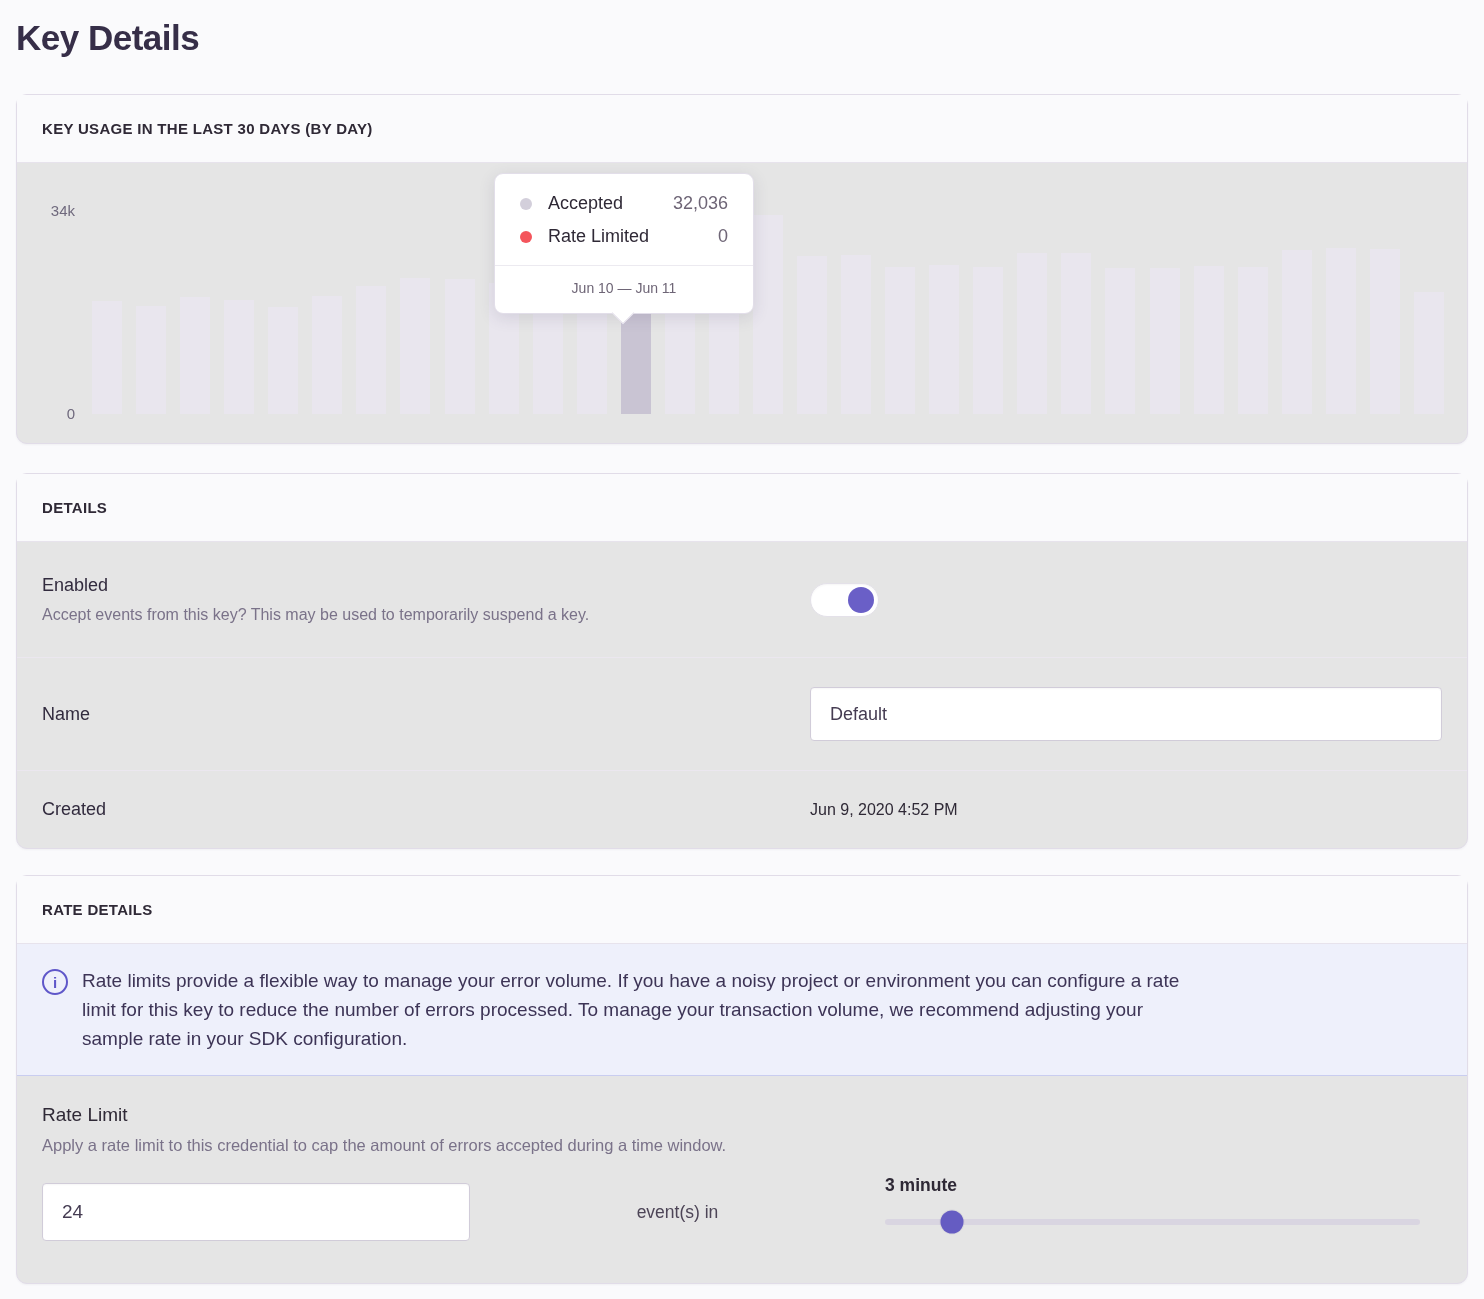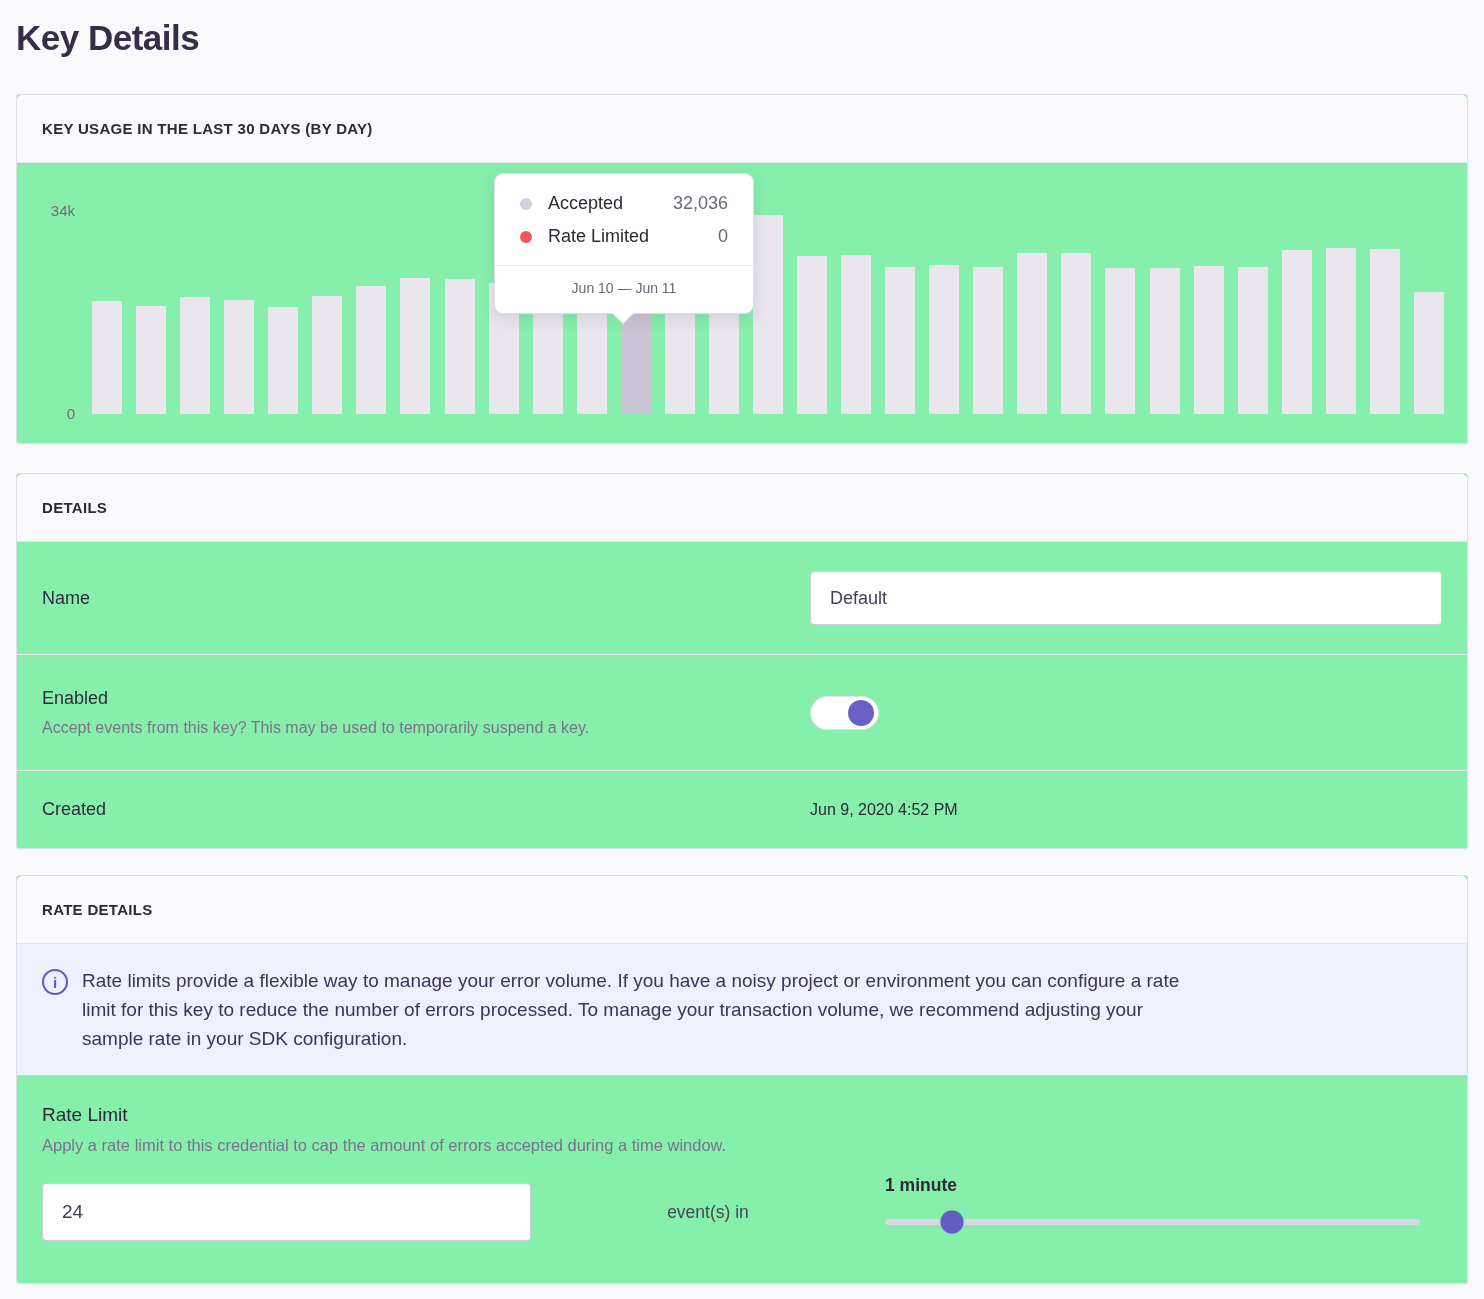--- a/index.html
+++ b/index.html
@@ -1,19 +1,19 @@
 <!DOCTYPE html>
 <html><head>
 <meta charset="utf-8">
 <style>
   html,body{margin:0;padding:0;}
   body{width:1484px;height:1299px;background:#fafafc;font-family:"Liberation Sans",sans-serif;overflow:hidden;}
   .page{box-sizing:border-box;width:1484px;height:1299px;padding:0 16px;}
   h1{margin:0;padding-top:18px;font-size:35px;font-weight:bold;color:#362e48;letter-spacing:-0.5px;}
-  .panel{background:#86efac;border:1px solid #e1dce8;border-radius:3px;box-shadow:0 1px 2px rgba(60,50,80,0.05);box-sizing:border-box;}
+  .panel{background:#e5e5e5;border:1px solid #e1dce8;border-radius:11px;box-shadow:0 1px 2px rgba(60,50,80,0.05);box-sizing:border-box;}
   .panel-header{height:67px;display:flex;align-items:center;padding:0 25px;background:#fafafc;border-bottom:1px solid #e7e3ec;font-weight:bold;font-size:15px;color:#2f2936;letter-spacing:0.3px;border-radius:5px 5px 0 0;}
 
   
   .panel.usage{margin-top:36px;}
   .chart-body{position:relative;height:280px;}
   .ylab{position:absolute;left:30px;width:28px;text-align:right;font-size:15px;color:#6f697d;}
   .ylab.top{top:39px;}
   .ylab.bottom{bottom:21px;}
   .bars{position:absolute;left:75px;right:23px;bottom:29px;height:212px;display:flex;justify-content:space-between;align-items:flex-end;}
   .bar{width:30px;background:#e9e6ee;}
@@ -45,21 +45,21 @@
 
   
   .panel.rate{margin-top:26px;}
   .alert{display:flex;gap:14px;padding:22px 60px 22px 25px;background:#eef0fb;border-bottom:1px solid #c9cdf0;}
   .alert-icon{width:26px;height:26px;box-sizing:border-box;border:2.5px solid #5f57c9;border-radius:50%;color:#5f57c9;display:flex;align-items:center;justify-content:center;font-size:15px;font-weight:bold;flex-shrink:0;margin-top:3px;}
   .alert-text{font-size:19px;line-height:29px;color:#3d3456;white-space:pre-line;}
   .rl-row{padding:28px 25px 42px;}
   .rl-label{font-size:19px;color:#2f2936;}
   .rl-desc{font-size:16.5px;color:#7a7289;margin-top:10px;}
   .rl-controls{display:flex;justify-content:space-between;align-items:flex-start;margin-top:20px;}
-  .rl-input{width:489px;height:58px;margin-top:8px;font-size:19px;}
+  .rl-input{width:428px;height:58px;margin-top:8px;font-size:19px;}
   .rl-connector{margin-top:27px;font-size:17.5px;color:#4d4557;}
   .slider-group{width:557px;}
   .slider-label{font-size:17.5px;font-weight:bold;color:#2f2936;}
   .slider-track{position:relative;margin:23px 22px 0 0;height:6px;border-radius:3px;background:#d9d5e1;cursor:pointer;}
   .slider-thumb{position:absolute;top:50%;left:12.5%;width:23px;height:23px;border-radius:50%;background:#655cc2;transform:translate(-50%,-50%);box-shadow:0 0 0 1px rgba(80,70,120,0.08);cursor:grab;}
 </style>
 </head>
 <body>
 
 <div class="page">
@@ -119,38 +119,38 @@
           </div>
         <div class="tt-date">Jun 10 — Jun 11</div>
         <div class="tt-arrow"></div>
       </div>
     </div>
   </section>
 
   <section class="panel details">
     <div class="panel-header">DETAILS</div>
 
-    <div class="row">
-      <div class="row-label">
-        <div class="label">Name</div>
-      </div>
-      <div class="row-control">
-        <input class="text-input" type="text" value="Default" style="">
-      </div>
-    </div>
-
     <div class="row enabled">
       <div class="row-label">
         <div class="label">Enabled</div>
         <div class="desc">Accept events from this key? This may be used to temporarily suspend a key.</div>
       </div>
       <div class="row-control">
         <div class="toggle on" id="enabled-toggle">
           <div class="knob"></div>
         </div>
+      </div>
+    </div>
+
+    <div class="row">
+      <div class="row-label">
+        <div class="label">Name</div>
+      </div>
+      <div class="row-control">
+        <input class="text-input" type="text" value="Default" style="">
       </div>
     </div>
 
     <div class="row created">
       <div class="row-label">
         <div class="label">Created</div>
       </div>
       <div class="row-control">
         <span class="static-value">Jun 9, 2020 4:52 PM</span>
       </div>
@@ -167,21 +167,21 @@
 sample rate in your SDK configuration.</div>
     </div>
 
     <div class="rl-row">
       <div class="rl-label">Rate Limit</div>
       <div class="rl-desc">Apply a rate limit to this credential to cap the amount of errors accepted during a time window.</div>
       <div class="rl-controls">
         <input class="text-input rl-input" type="text" value="24" style="">
         <span class="rl-connector">event(s) in</span>
         <div class="slider-group">
-          <div class="slider-label">1 minute</div>
+          <div class="slider-label">3 minute</div>
           <div class="slider-track">
             <div class="slider-thumb" id="slider-thumb" style="left: 12.5%;"></div>
           </div>
         </div>
       </div>
     </div>
   </section>
 
 </div>
 

